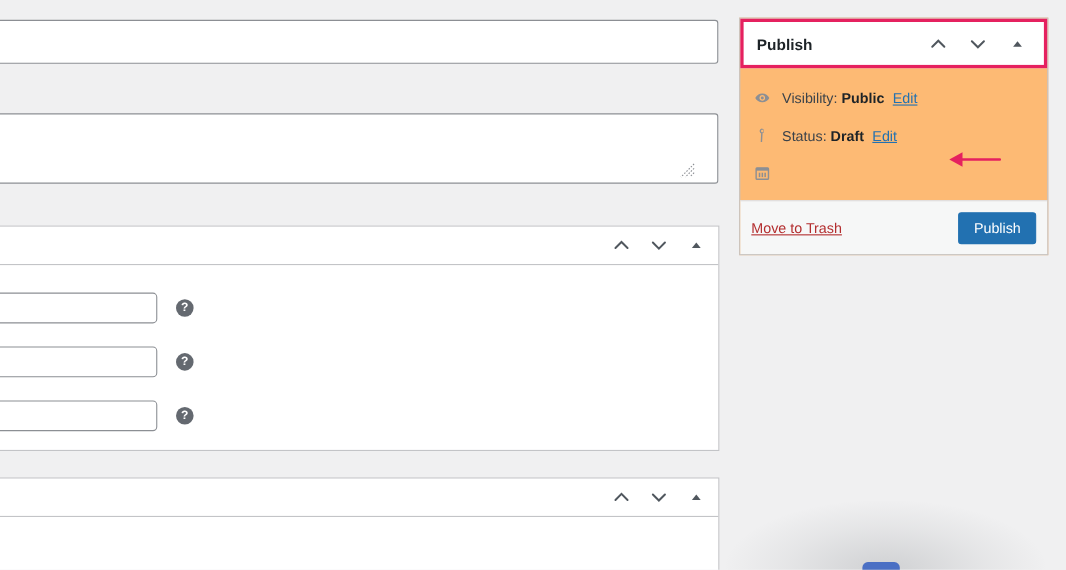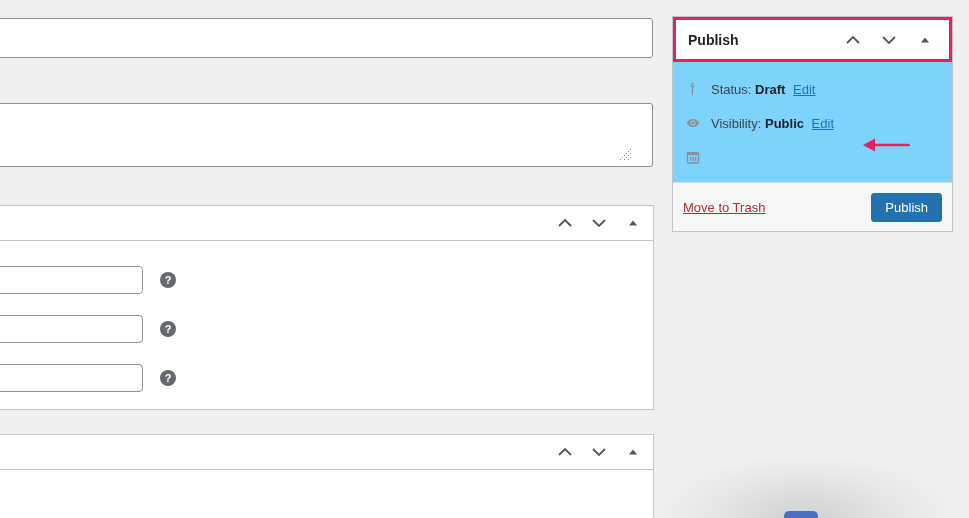--- a/index.html
+++ b/index.html
@@ -165,21 +165,21 @@
     font-family: "Liberation Sans", sans-serif;
     user-select: none;
   }
 
   
   #publish-box {
     position: absolute;
     left: 672px;
     top: 16px;
     width: 281px;
-    background: #7dd3fc;
+    background: #fdba74;
     border: 1px solid #c3c4c7;
     box-sizing: border-box;
   }
   #publish-header {
     position: relative;
     height: 45px;
     box-sizing: border-box;
     border: 3px solid #e5215f;
     display: flex;
     align-items: center;
@@ -390,40 +390,40 @@
           </svg>
       </button>
     </div>
   </div>
 
   <div id="publish-body">
 
     <div class="misc-row">
       <span class="misc-icon">
         <svg width="16" height="16" viewBox="0 0 20 20">
-          <path d="M10 2.2c-1.7 0-3 1.3-3 2.9 0 1.2.7 2.2 1.7 2.7l-.5 9.9h1.6l.5-9.9c1-.5 1.7-1.5 1.7-2.7 0-1.6-1.3-2.9-3-2.9zm0 1.5c.8 0 1.5.6 1.5 1.4S10.8 6.5 10 6.5 8.5 5.9 8.5 5.1 9.2 3.7 10 3.7z" fill="#8c8f94"></path>
-        </svg>
-      </span>
-      <span class="misc-text">
-        <span>Status:</span>
-        <b>Draft</b>
-        <span class="edit-link">Edit</span>
-      </span>
-    </div>
-
-    <div class="misc-row">
-      <span class="misc-icon">
-        <svg width="16" height="16" viewBox="0 0 20 20">
           <path d="M10 5c-3.6 0-6.6 2.3-8 5 1.4 2.7 4.4 5 8 5s6.6-2.3 8-5c-1.4-2.7-4.4-5-8-5zm0 8.2c-1.8 0-3.2-1.4-3.2-3.2S8.2 6.8 10 6.8s3.2 1.4 3.2 3.2-1.4 3.2-3.2 3.2z" fill="#8c8f94"></path>
           <circle cx="10" cy="10" r="1.7" fill="#8c8f94"></circle>
         </svg>
       </span>
       <span class="misc-text">
         <span>Visibility:</span>
         <b>Public</b>
+        <span class="edit-link">Edit</span>
+      </span>
+    </div>
+
+    <div class="misc-row">
+      <span class="misc-icon">
+        <svg width="16" height="16" viewBox="0 0 20 20">
+          <path d="M10 2.2c-1.7 0-3 1.3-3 2.9 0 1.2.7 2.2 1.7 2.7l-.5 9.9h1.6l.5-9.9c1-.5 1.7-1.5 1.7-2.7 0-1.6-1.3-2.9-3-2.9zm0 1.5c.8 0 1.5.6 1.5 1.4S10.8 6.5 10 6.5 8.5 5.9 8.5 5.1 9.2 3.7 10 3.7z" fill="#8c8f94"></path>
+        </svg>
+      </span>
+      <span class="misc-text">
+        <span>Status:</span>
+        <b>Draft</b>
         <span class="edit-link">Edit</span>
       </span>
     </div>
 
     <div class="misc-row">
       <span class="misc-icon">
         <svg width="16" height="16" viewBox="0 0 20 20">
           <rect x="3" y="4.5" width="14" height="13" rx="1" fill="none" stroke="#8c8f94" stroke-width="1.6"></rect>
           <rect x="3" y="4.5" width="14" height="3.2" fill="#8c8f94"></rect>
           <rect x="6" y="10" width="1.7" height="5" fill="#8c8f94"></rect>

